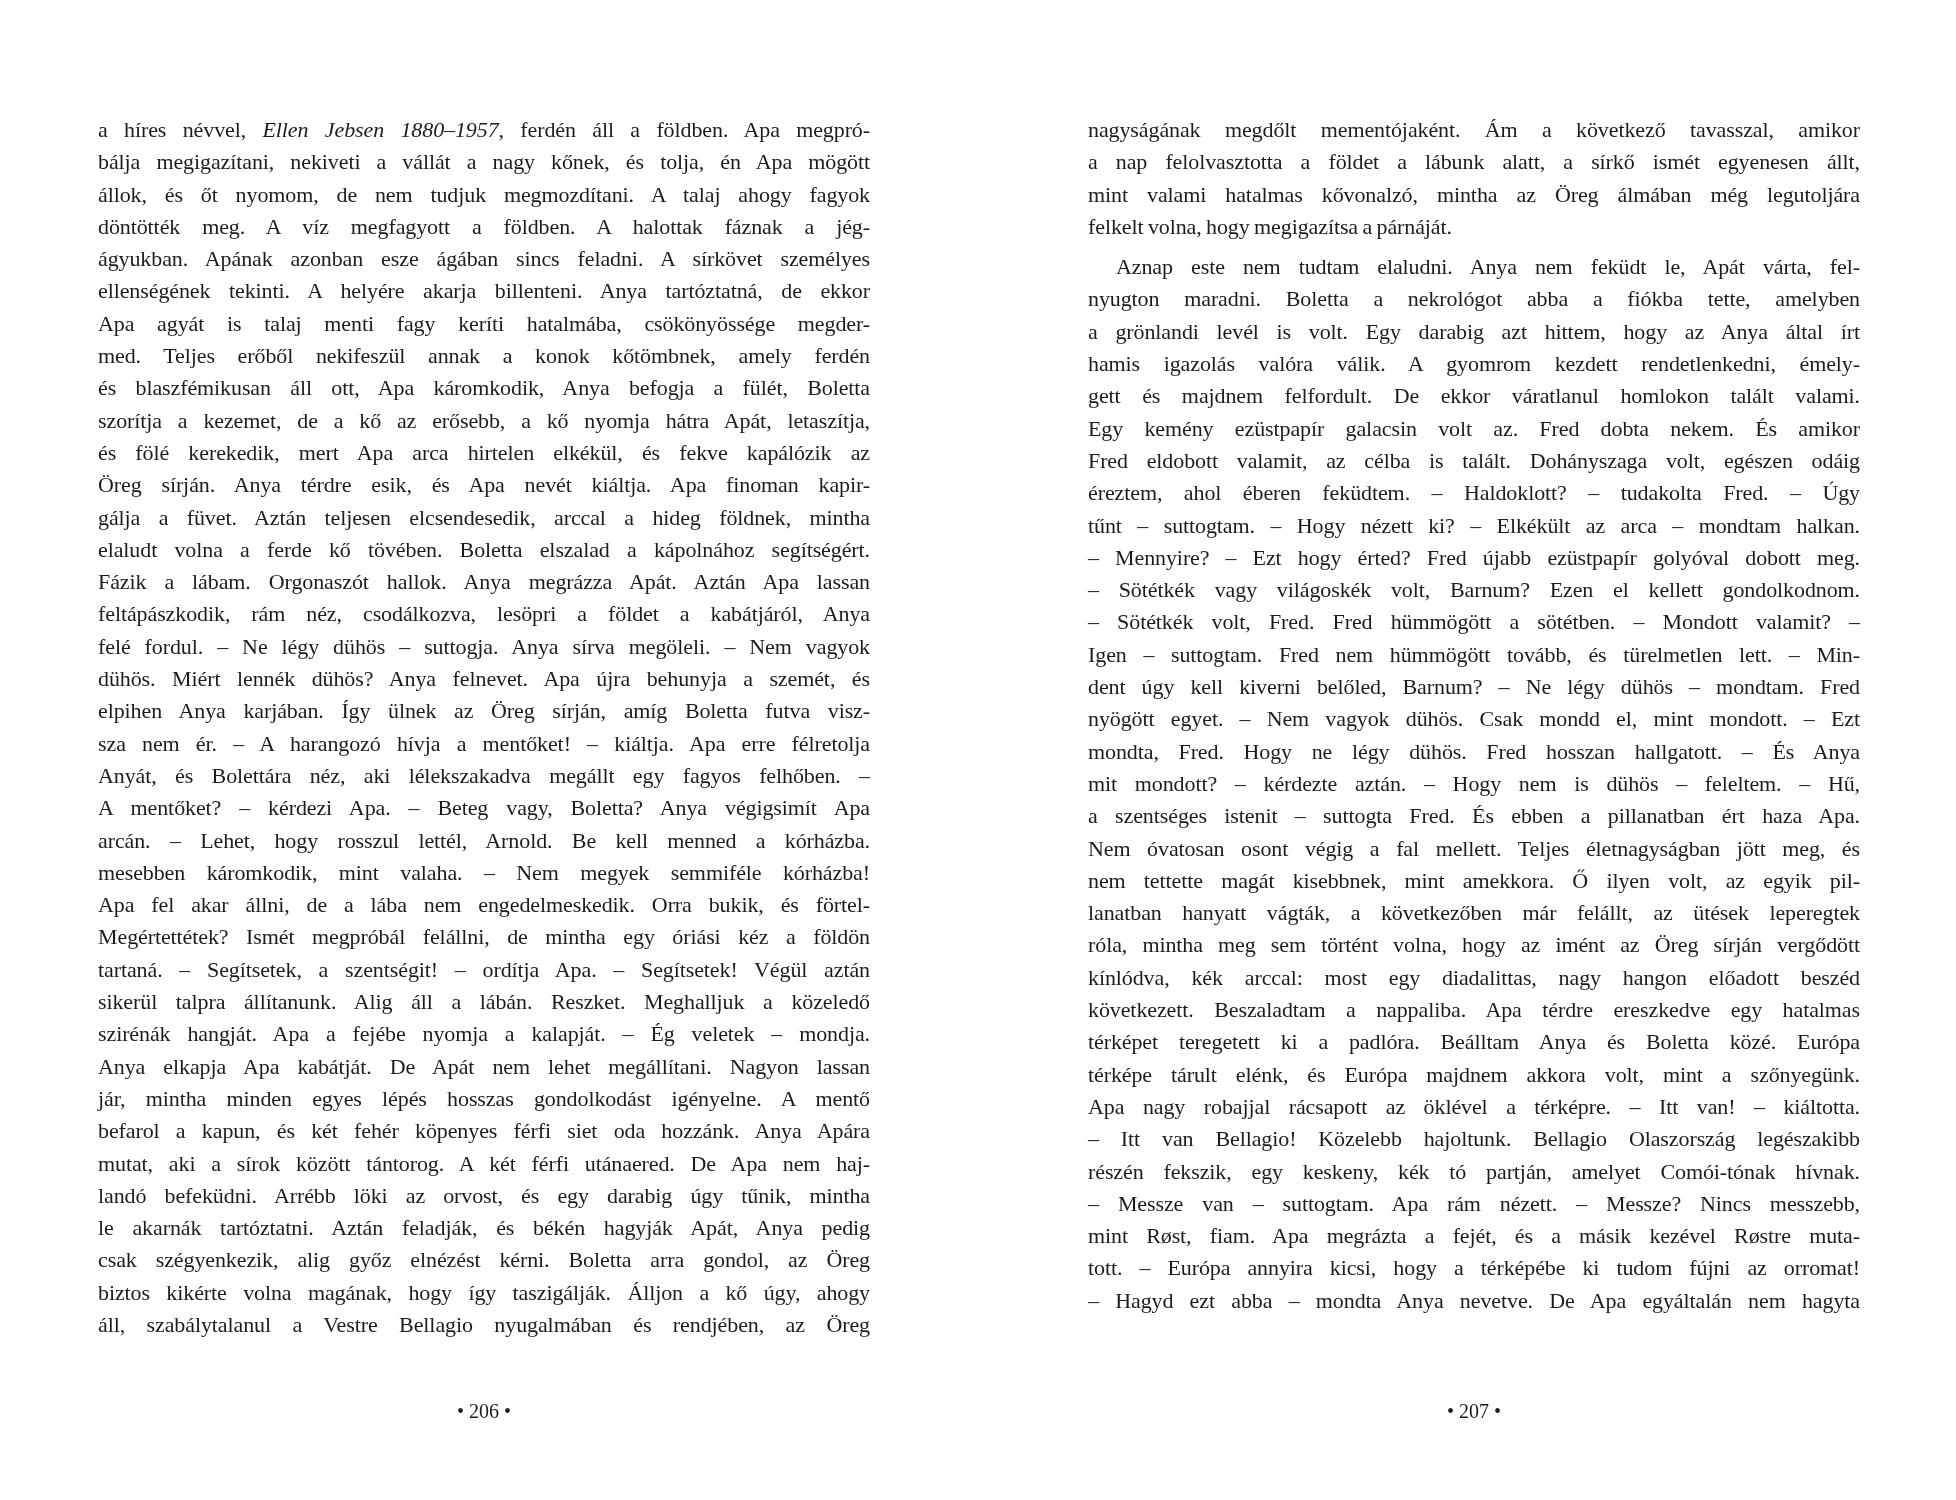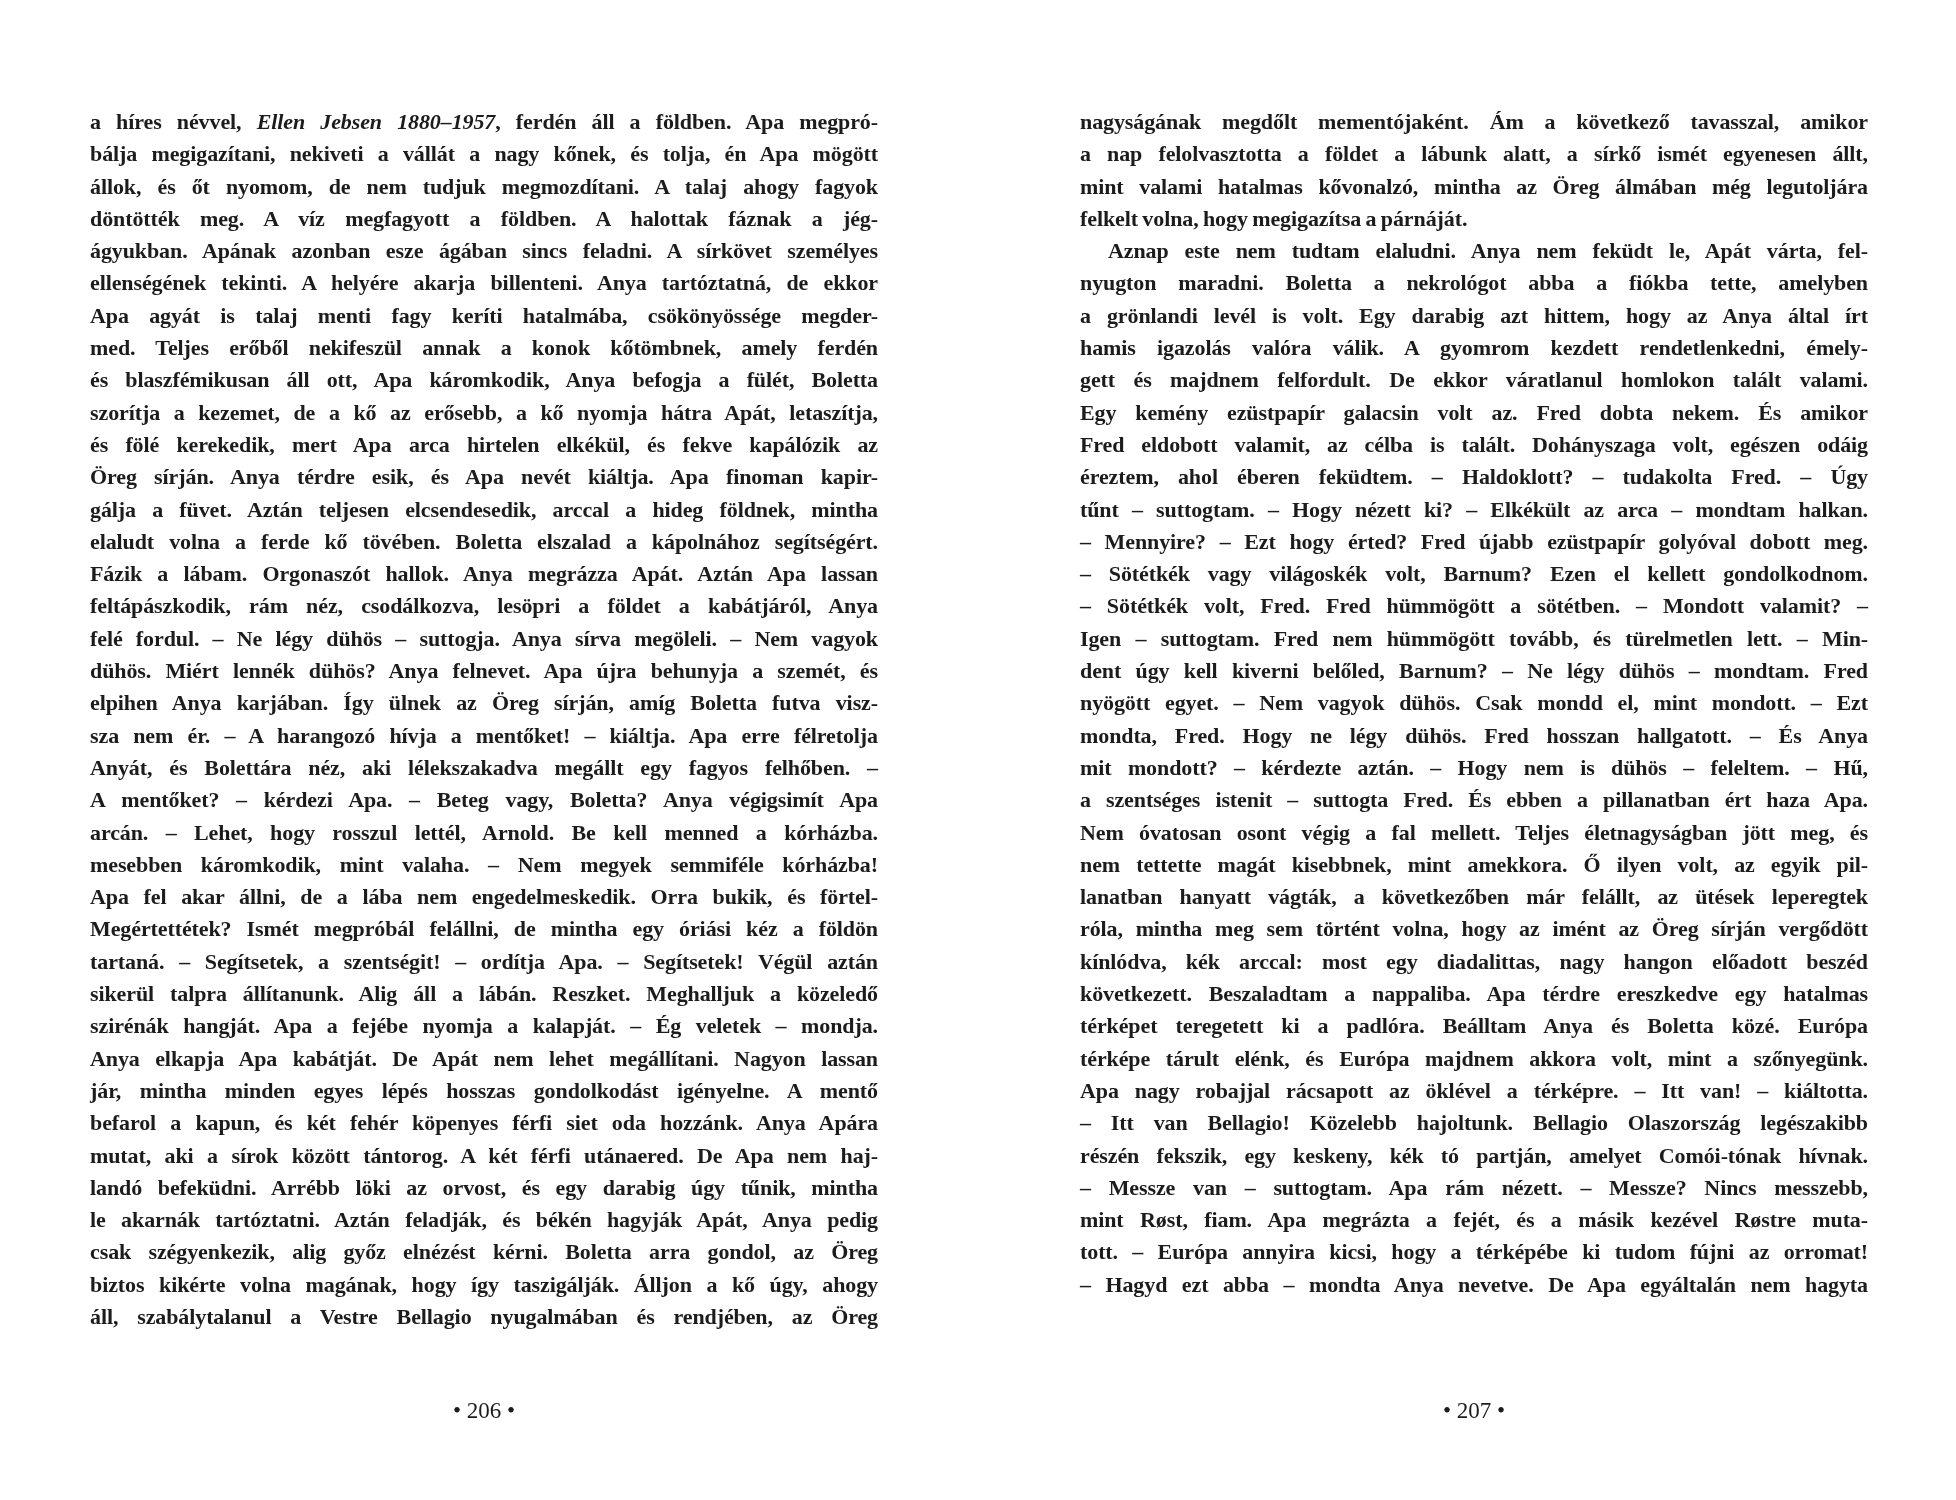--- a/index.html
+++ b/index.html
@@ -20,38 +20,38 @@
     position: absolute;
     top: 106px;
     width: 788px;
     font-size: 22px;
     line-height: 32.3px;
     word-spacing: -1px;
     letter-spacing: -0.1px;
   }
   #left-column  { left: 90px; }
   #right-column { left: 1080px; }
-  .paragraph { margin: 0; font-weight: bold; }
+  .paragraph { margin: 8px; }
   .line {
     text-align: justify;
     text-align-last: justify;
     white-space: normal;
   }
   .line.ragged {
     text-align: right;
     text-align-last: left;
   }
   .line.indented { text-indent: 28px; }
   .line i { font-style: italic; }
   .folio {
     position: absolute;
     top: 1396px;
     width: 788px;
     text-align: center;
-    font-size: 23px;
+    font-size: 20px;
     line-height: 30px;
     color: #1c1c1c;
   }
   #left-folio  { left: 90px; }
   #right-folio { left: 1080px; }
 </style>
 </head>
 <body>
 
 <div id="spread">

